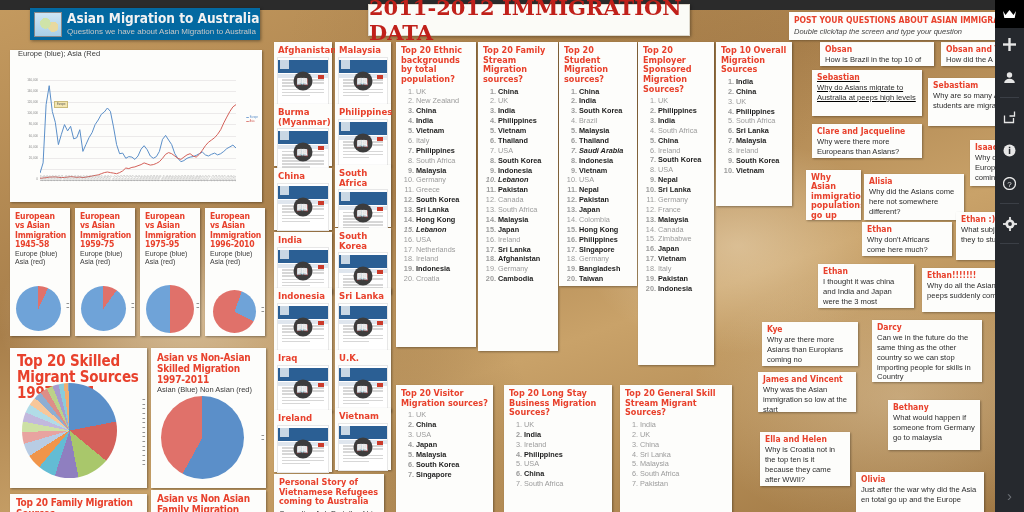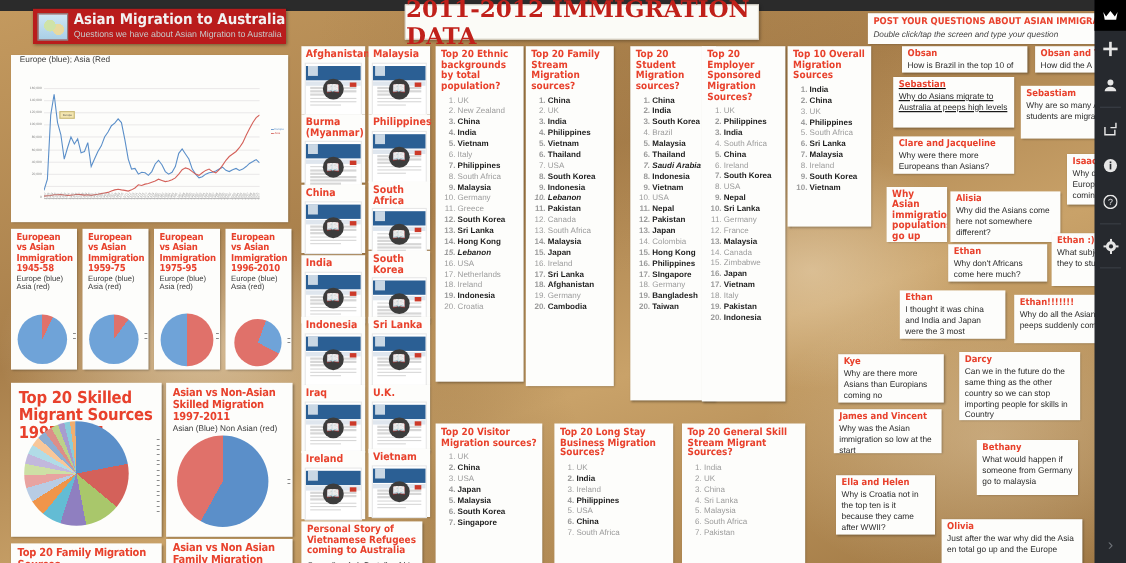--- a/index.html
+++ b/index.html
@@ -36,21 +36,21 @@
   }
   .card-sub { color: #3b3b3b; line-height: 1.18; }
 
   
   #topbar {
     position: absolute; left: 0; top: 0; width: 1024px; height: 10px;
     background: #2b2b2b; z-index: 40;
   }
   #titlebar {
     position: absolute; left: 30px; top: 8px; width: 230px; height: 32px;
-    background: #b91c1c; display: flex; align-items: center; z-index: 41;
+    background: #0369a1; display: flex; align-items: center; z-index: 41;
     box-shadow: 1px 1px 3px rgba(0,0,0,.4);
   }
   #titlebar .thumb {
     width: 28px; height: 25px; margin: 0 5px 0 4px; flex: 0 0 auto;
     background:
       radial-gradient(circle at 40% 45%, #cfe3a8 0 26%, transparent 27%),
       radial-gradient(circle at 70% 60%, #e8d9a0 0 22%, transparent 23%),
       linear-gradient(#cfe6f5, #a9cfe6);
     border: 1px solid #8a8a8a;
   }
@@ -659,21 +659,21 @@
         <li class="">South Africa</li>
         <li class="b">Malaysia</li>
         <li class="b">Japan</li>
         <li class="">Ireland</li>
         <li class="b">Sri Lanka</li>
         <li class="b">Afghanistan</li>
         <li class="">Germany</li>
         <li class="b">Cambodia</li>
       </ol>
     </div>
-    <div class="listcard" style="left: 573px; top: 42px; width: 78px; height: 322px;">
+    <div class="listcard" style="left: 559px; top: 42px; width: 78px; height: 244px;">
       <div class="lc-h">Top 20 Student Migration sources?</div>
       <ol>
         <li class="b">China</li>
         <li class="b">India</li>
         <li class="b">South Korea</li>
         <li class="">Brazil</li>
         <li class="b">Malaysia</li>
         <li class="b">Thailand</li>
         <li class="i">Saudi Arabia</li>
         <li class="b">Indonesia</li>

